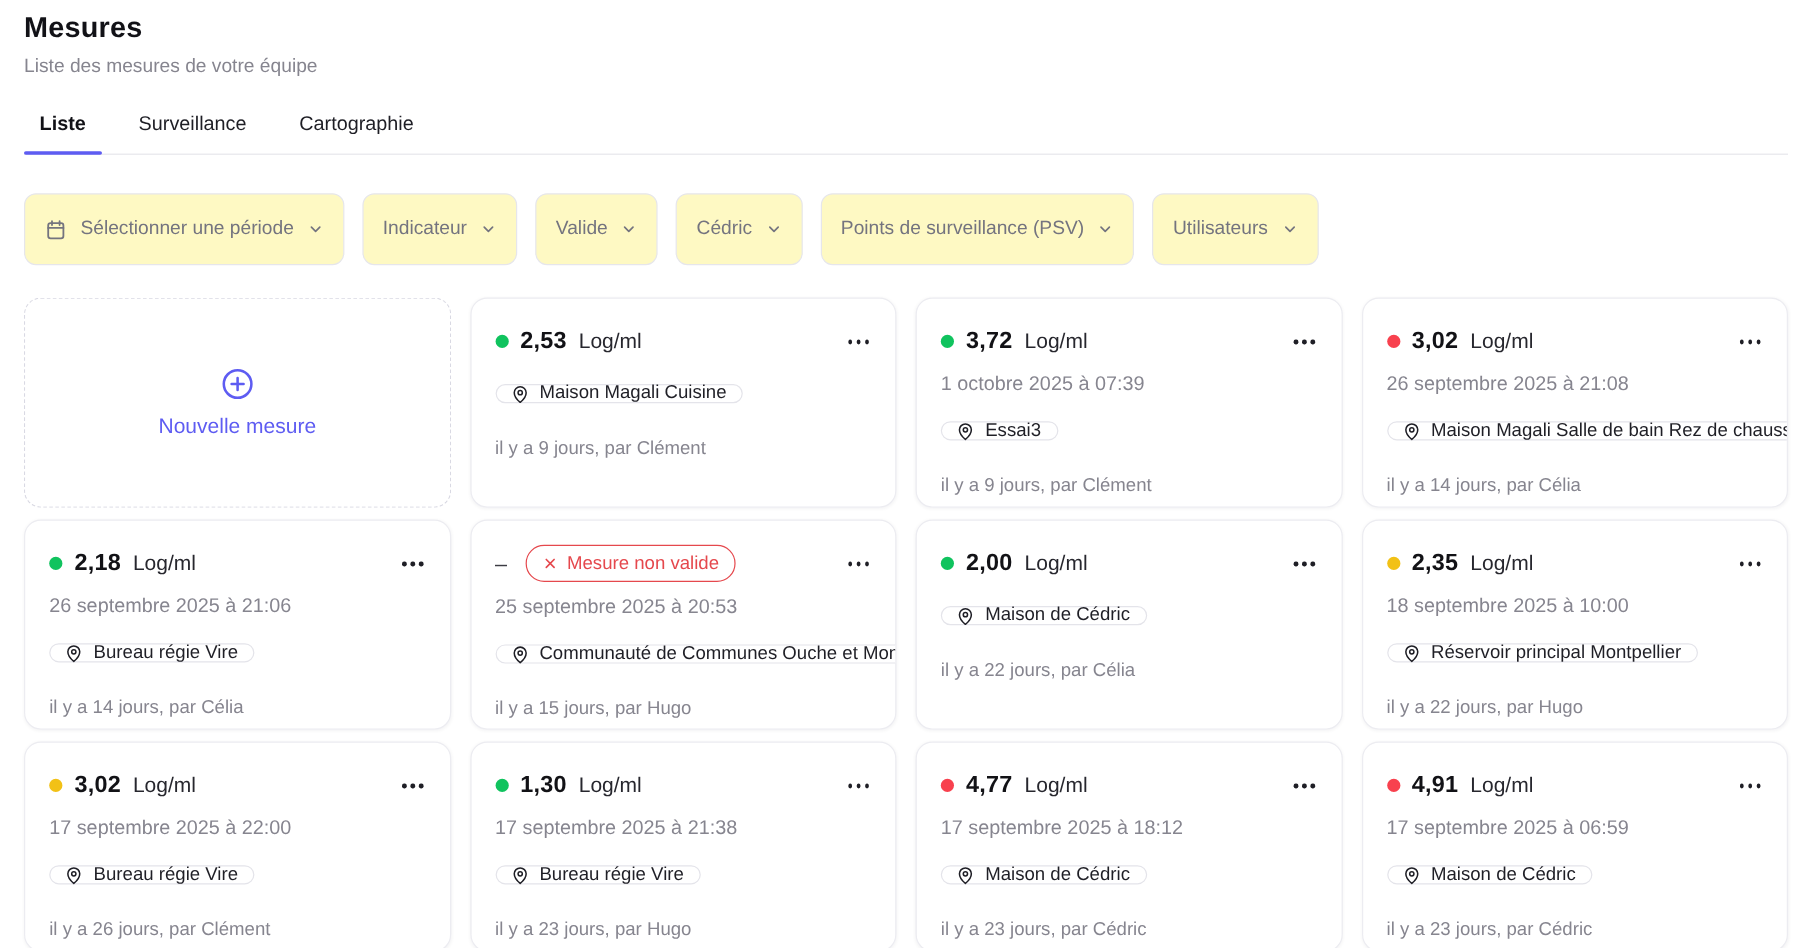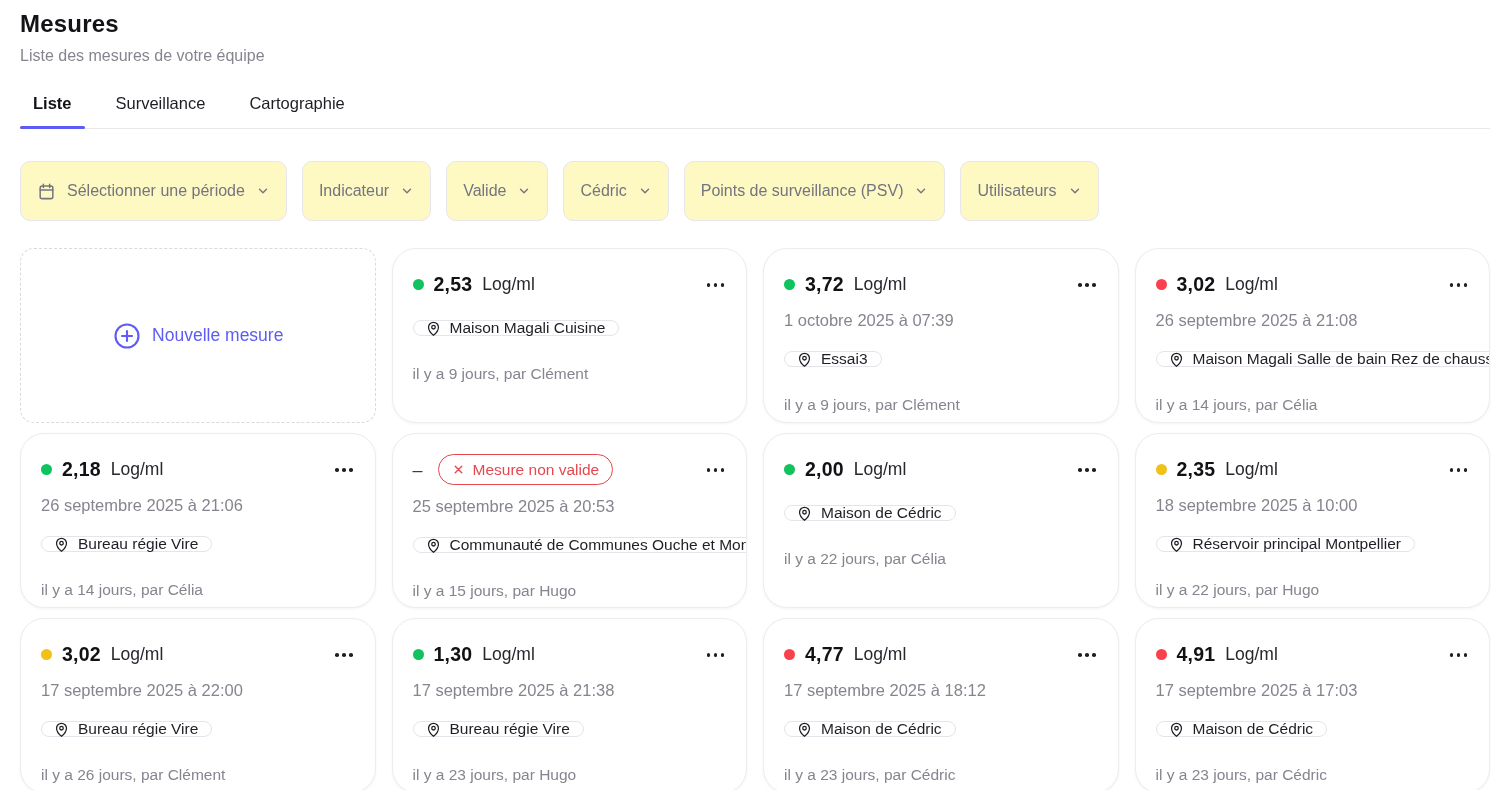--- a/index.html
+++ b/index.html
@@ -32,25 +32,25 @@
     display:inline-flex;align-items:center;gap:11px;height:60px;padding:0 16px;
     background:#fef9c3;border:1px solid #e6e6eb;border-radius:10px;
     font-family:inherit;font-size:16px;color:#74747f;cursor:pointer;
   }
   .filter-btn svg{flex:none;}
   .action-btn{margin-left:auto;color:#18181d;font-weight:500;gap:9px;padding:0 18px;}
   
   .grid{display:grid;grid-template-columns:repeat(4,1fr);gap:10px 16px;margin-top:27px;}
   .card{
     position:relative;height:175px;padding:20px;background:#fff;overflow:hidden;
-    border:1px solid #ececf1;border-radius:24px;box-shadow:0 1px 3px rgba(20,20,40,.05);
+    border:1px solid #ececf1;border-radius:14px;box-shadow:0 1px 3px rgba(20,20,40,.05);
   }
   .new-card{
     height:175px;border:1.5px dashed #d9d9e3;border-radius:14px;background:#fff;
-    display:flex;flex-direction:row;align-items:center;justify-content:center;gap:10px;
+    display:flex;flex-direction:column;align-items:center;justify-content:center;gap:10px;
     color:var(--accent);cursor:pointer;
   }
   .new-card-label{font-size:17.5px;}
   .card-top{display:flex;align-items:center;justify-content:space-between;min-height:30px;}
   .value-wrap{display:flex;align-items:center;gap:10px;}
   .dot{width:11px;height:11px;border-radius:50%;flex:none;}
   .dot.green{background:var(--status-green);}
   .dot.yellow{background:var(--status-yellow);}
   .dot.red{background:var(--status-red);}
   .value{font-size:19.5px;font-weight:700;color:#121216;letter-spacing:.2px;}
@@ -443,21 +443,21 @@
         <span class="value">4,91</span>
         <span class="unit">Log/ml</span>
 
       </div>
       <button class="menu-btn">
             <i></i>
             <i></i>
             <i></i>
           </button>
     </div>
-    <div class="date">17 septembre 2025 à 17:03</div>
+    <div class="date">17 septembre 2025 à 06:59</div>
     <div class="pill-row">
       <span class="pill">
         <span style="display:flex;">
               <svg width="17" height="17" viewBox="0 0 24 24" fill="none" stroke="#1f1f26" stroke-width="1.8" stroke-linecap="round" stroke-linejoin="round">
                 <path d="M12 21.5S5 16 5 10.2A7 7 0 0 1 19 10.2C19 16 12 21.5 12 21.5z"></path>
                 <circle cx="12" cy="10.2" r="2.5"></circle>
               </svg>
             </span>
         <span class="pill-label">Maison de Cédric</span>
       </span>

